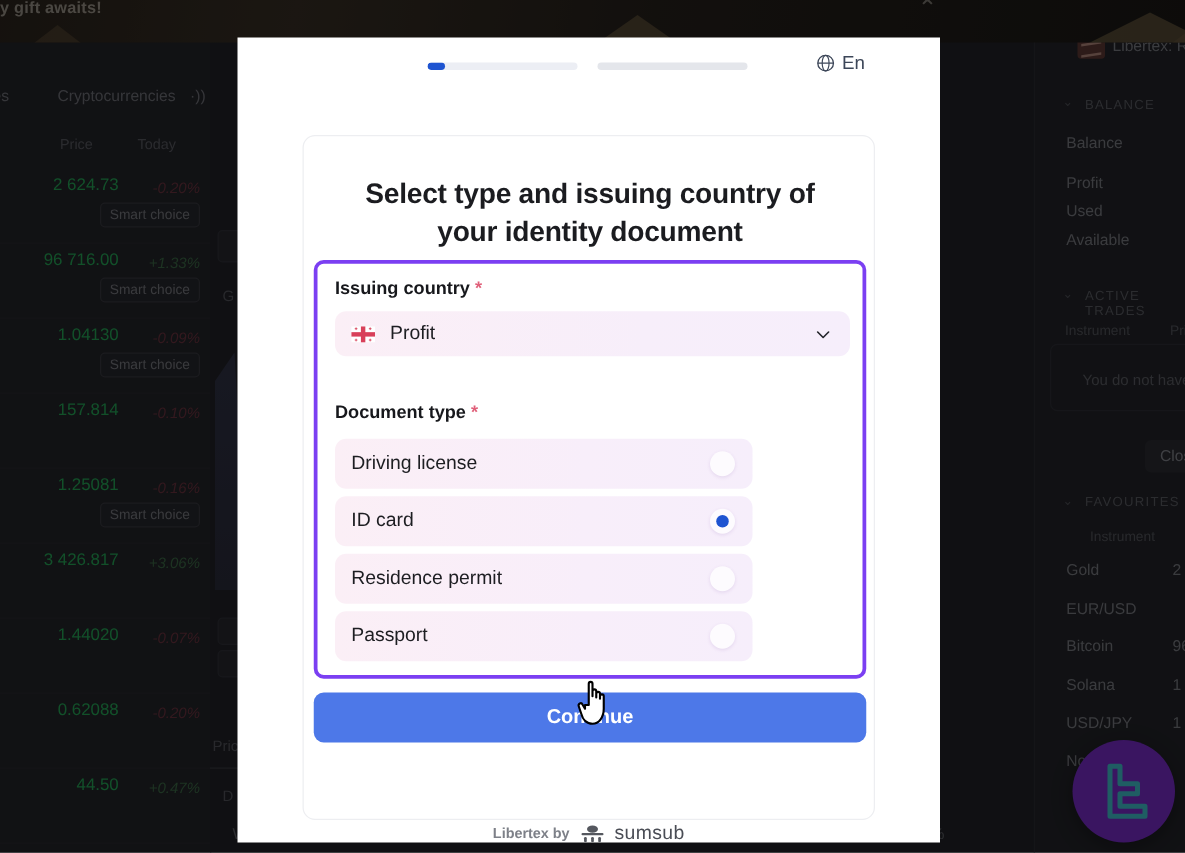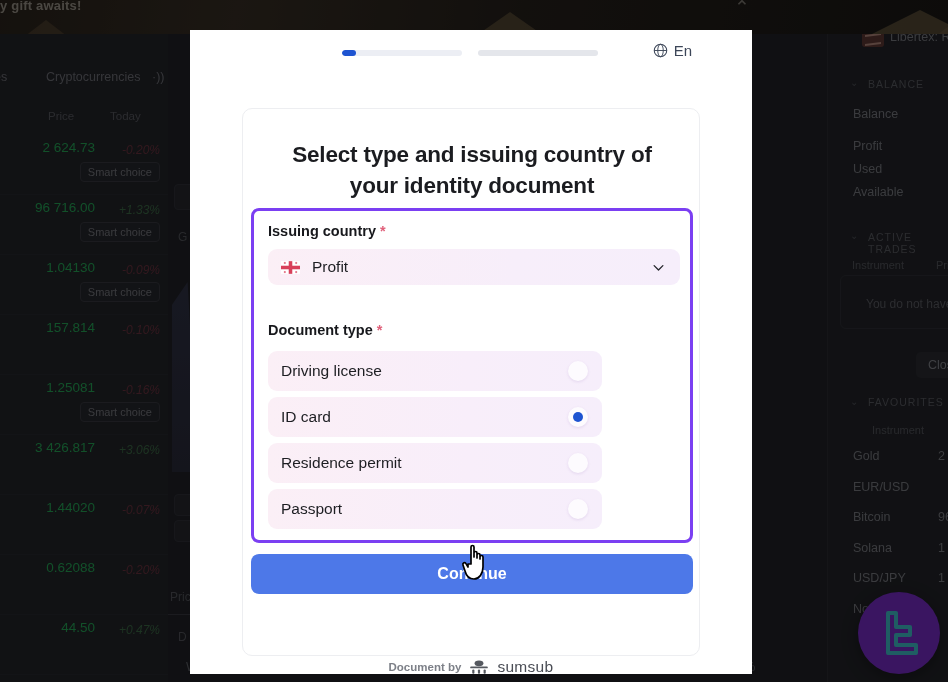--- a/index.html
+++ b/index.html
@@ -404,21 +404,21 @@
               <span class="otext">Passport</span>
               <span class="radio"></span>
             </div>
           </div>
     </div>
 
     <div class="btn-primary">Continue</div>
   </div>
 
   <div class="powered">
-    <span class="pw-text">Document by</span>
+    <span class="pw-text">Libertex by</span>
     <svg width="22" height="18" viewBox="0 0 26 20">
       <ellipse cx="13" cy="5.6" rx="5.2" ry="3.4" fill="#55585f"></ellipse>
       <rect x="2.6" y="9.4" width="20.8" height="2.1" rx="1" fill="#55585f"></rect>
       <rect x="5" y="13" width="2.6" height="5" rx="1.2" fill="#55585f"></rect>
       <rect x="11.7" y="13" width="2.6" height="5" rx="1.2" fill="#55585f"></rect>
       <rect x="18.4" y="13" width="2.6" height="5" rx="1.2" fill="#55585f"></rect>
     </svg>
     <span class="pw-name">sumsub</span>
   </div>
 

